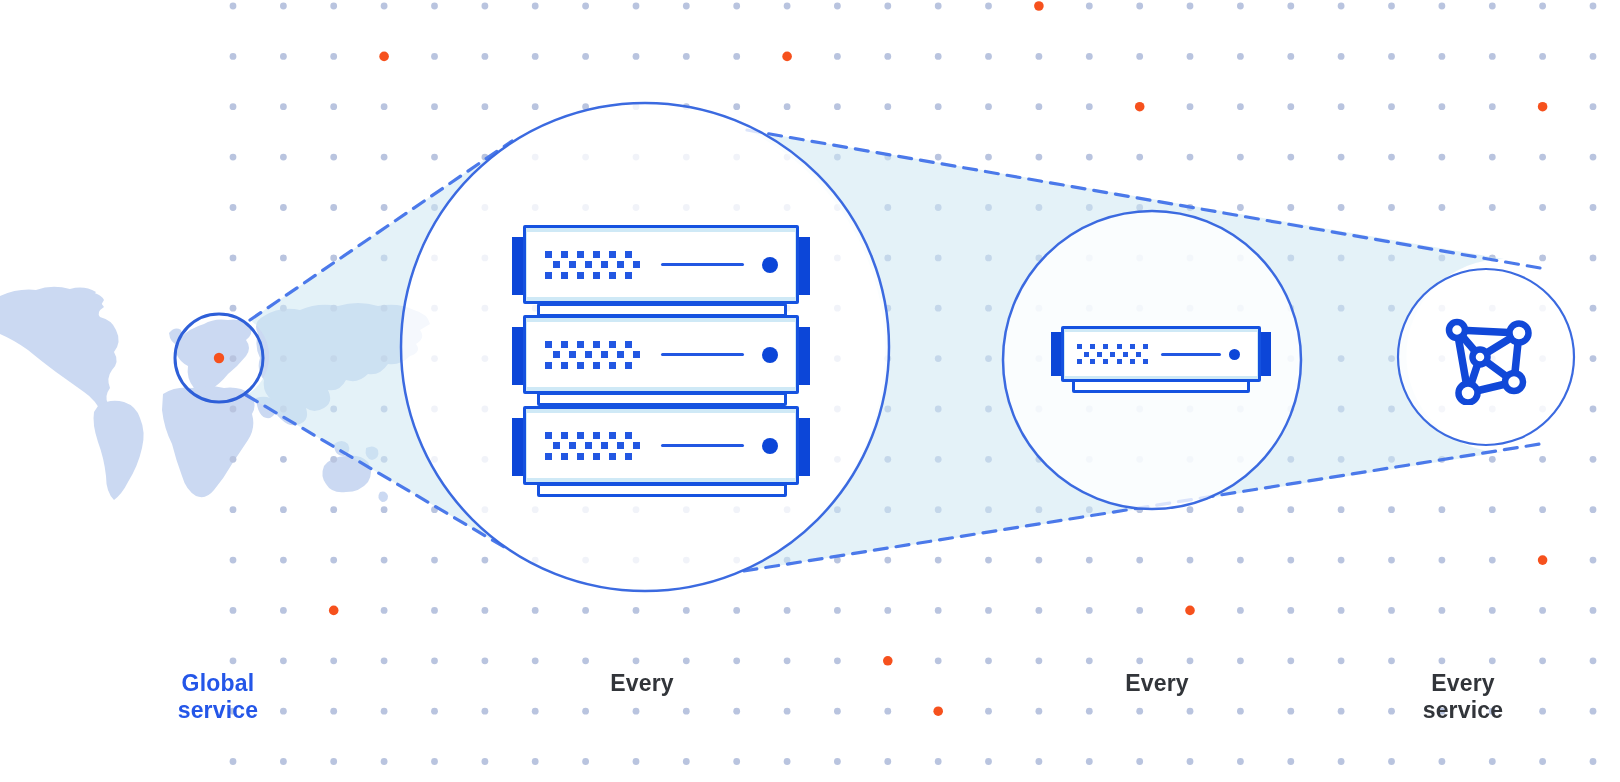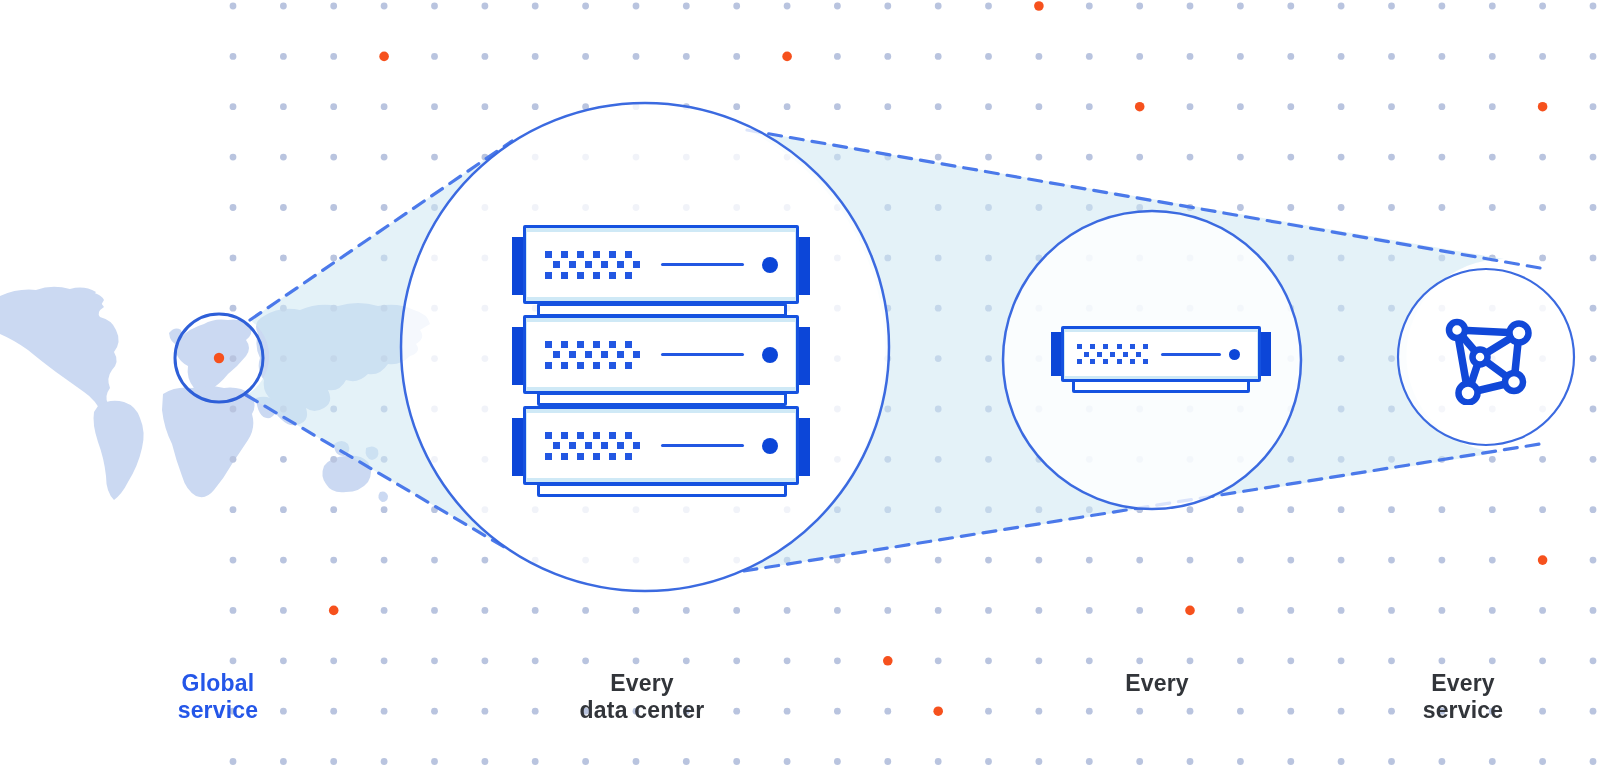--- a/index.html
+++ b/index.html
@@ -674,21 +674,20 @@
       <circle cx="42" cy="48" r="7.5"></circle>
     </g>
   </svg>
 
   <div class="caption highlight" style="left:218px">
     <span>Global</span>
     <span>service</span>
   </div>
   <div class="caption" style="left:642px">
     <span>Every</span>
-    <span>data center</span>
   </div>
   <div class="caption" style="left:1157px">
     <span>Every</span>
   </div>
   <div class="caption" style="left:1463px">
     <span>Every</span>
     <span>service</span>
   </div>
 </div>
 

